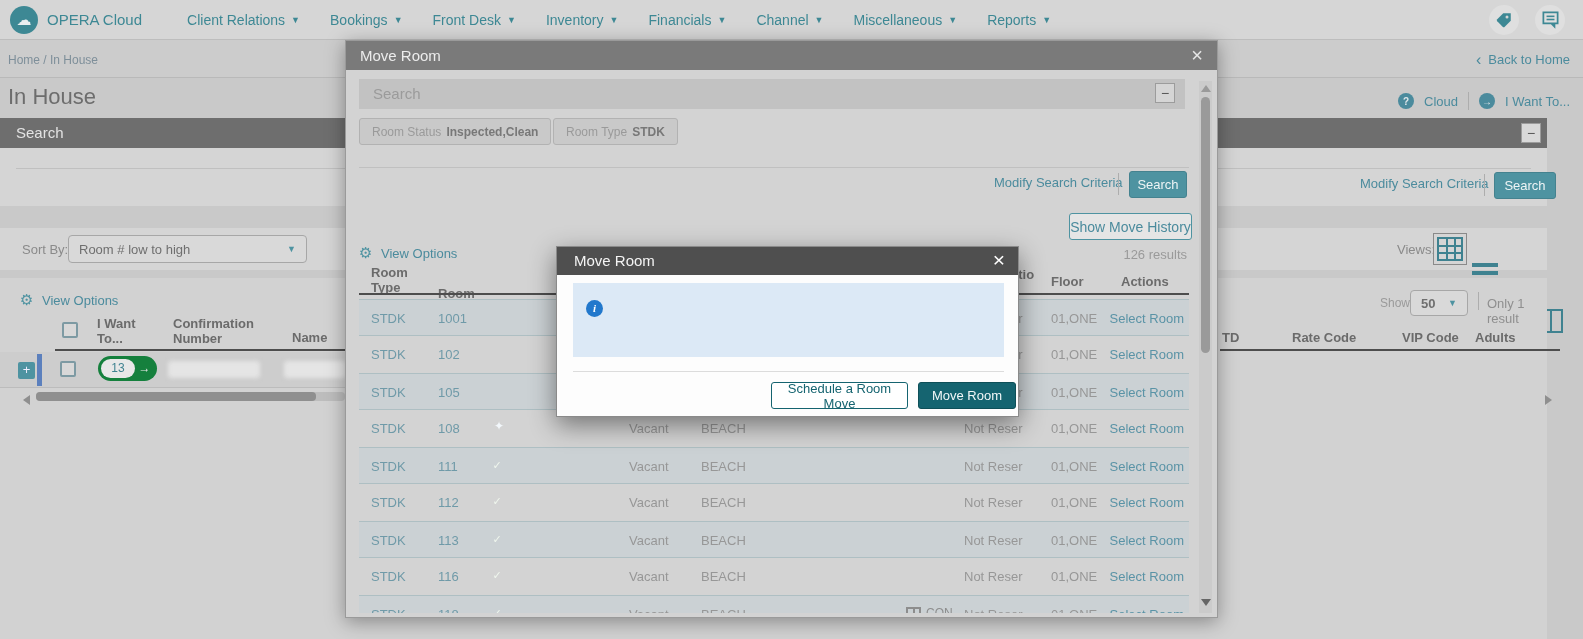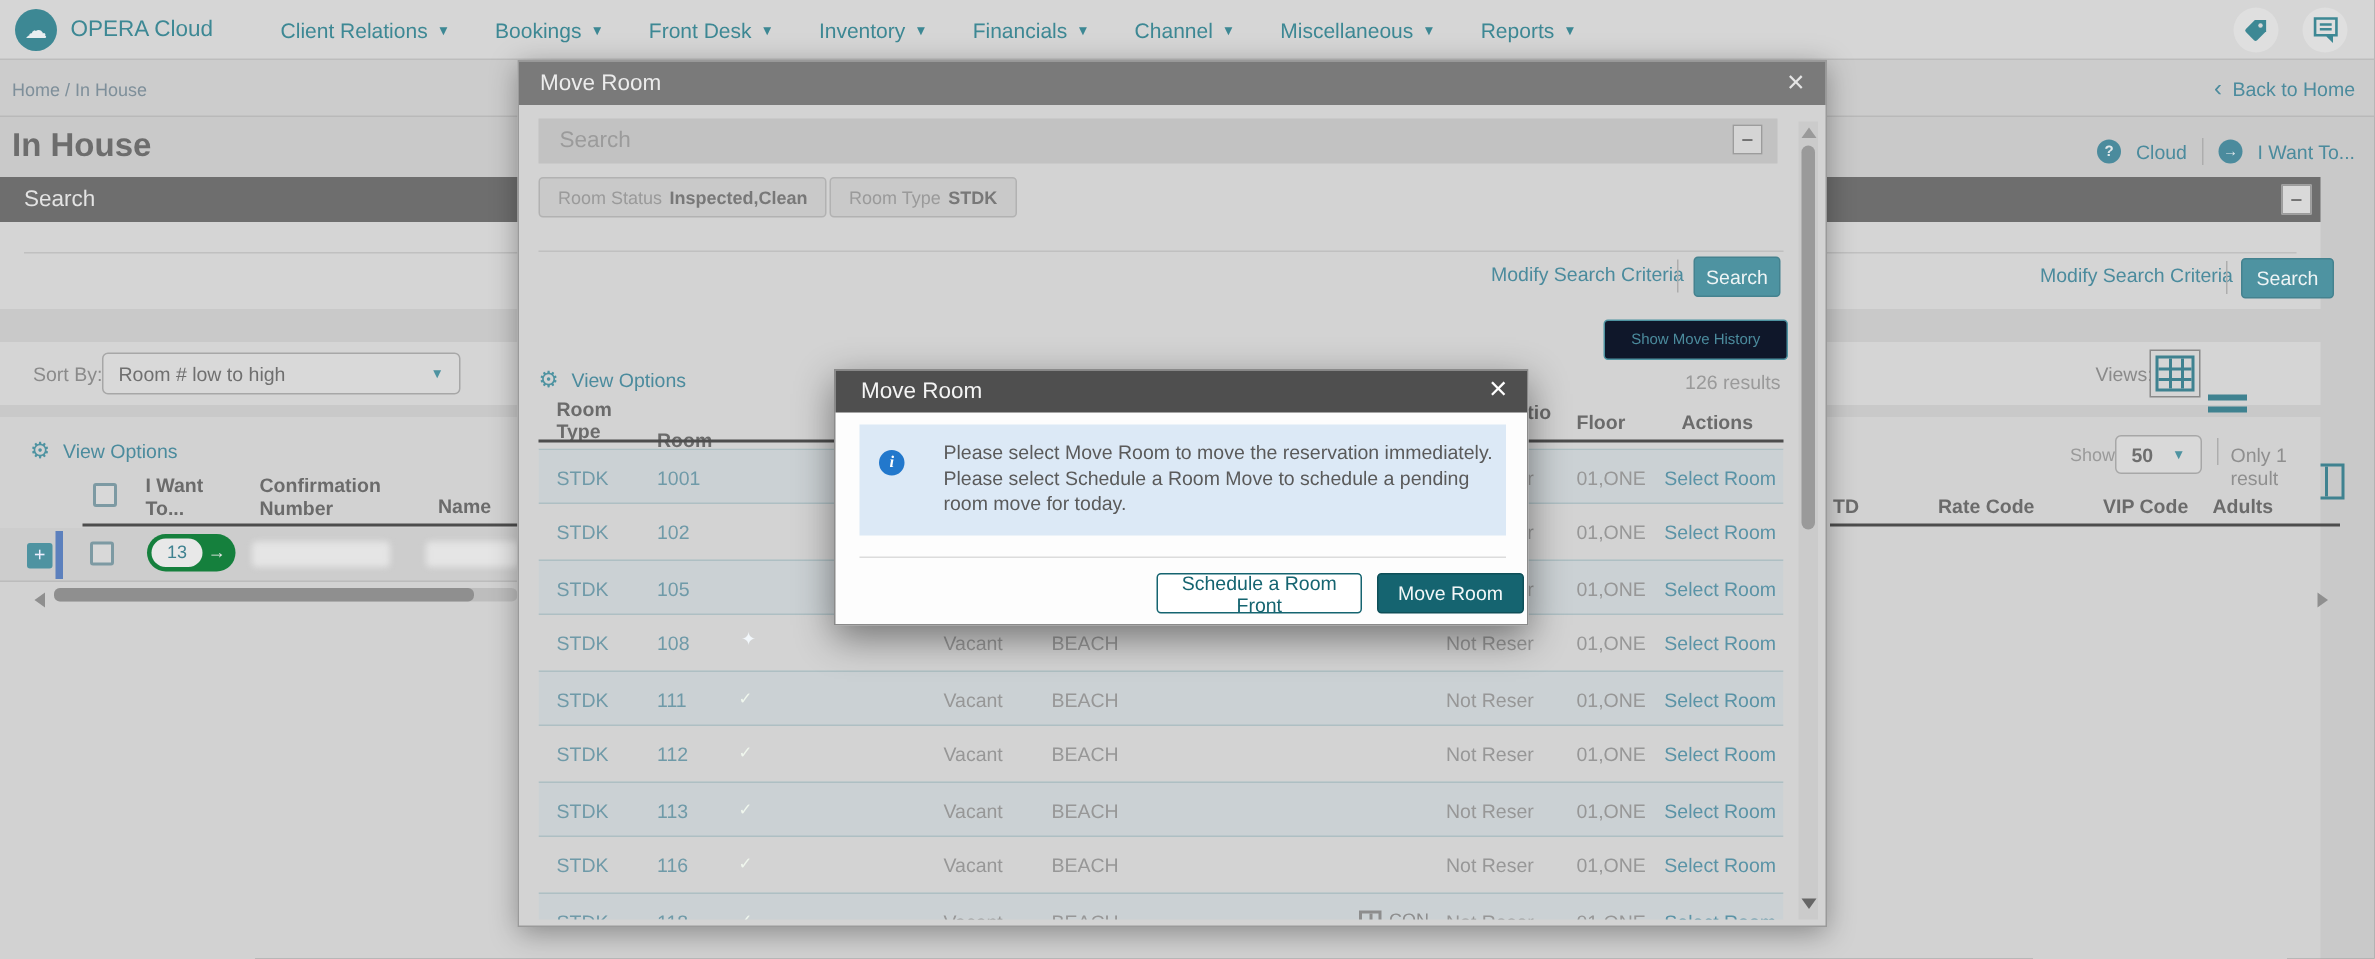--- a/index.html
+++ b/index.html
@@ -23,21 +23,21 @@
   .nav-caret { font-size:9px; color:#3d8894; }
   .nav-right { margin-left:auto; margin-right:18px; display:flex; gap:16px; align-items:center; }
   .nav-icon-bubble { width:30px; height:30px; border-radius:50%; background:#dfdfdf;
     display:flex; align-items:center; justify-content:center; cursor:pointer; }
 
   
   .crumb-bar { position:absolute; left:0; top:40px; width:1583px; height:38px; background:#cccccc; border-bottom:1px solid #b9b9b9; }
   .crumb { position:absolute; left:8px; top:13px; font-size:12px; color:#7e8f9a; }
   .back-home { position:absolute; right:13px; top:12px; color:#4b8b9d; font-size:13px; display:flex; gap:7px; align-items:center; cursor:pointer; }
   .chev { font-size:16px; line-height:13px; }
-  .page-title { position:absolute; left:8px; top:84px; font-size:22px; color:#6d6d6d; font-weight:700; }
+  .page-title { position:absolute; left:8px; top:84px; font-size:22px; color:#6d6d6d; font-weight:400; }
   .title-actions { position:absolute; right:13px; top:92px; display:flex; align-items:center; gap:10px; color:#4b8b9d; font-size:13px; }
   .mini-circle { width:16px; height:16px; border-radius:50%; background:#4b8b9d; color:#dfe7ea;
     display:inline-flex; align-items:center; justify-content:center; font-size:10px; font-weight:bold; }
   .vsep { width:1px; height:18px; background:#adadad; }
 
   .search-bar { position:absolute; left:0; top:118px; width:1547px; height:30px; background:#6e6e6e; }
   .search-bar-title { position:absolute; left:16px; top:6px; color:#e3e3e3; font-size:15px; }
   .collapse-box { position:absolute; right:6px; top:5px; width:20px; height:20px; background:#d9d9d9;
     border:1px solid #9c9c9c; color:#555; text-align:center; line-height:18px; font-size:14px; cursor:pointer; }
 
@@ -98,22 +98,22 @@
     background:#d3d3d3; border:1px solid #9a9a9a; box-shadow:0 4px 18px rgba(0,0,0,0.35); }
   .modal-lg-header { position:absolute; left:0; top:0; width:100%; height:29px; background:#7a7a7a; }
   .modal-lg-title { position:absolute; left:14px; top:6px; color:#ececec; font-size:15px; }
   .modal-close { position:absolute; right:14px; top:3px; color:#e6e6e6; font-size:20px; cursor:pointer; }
   .mr-search-bar { position:absolute; left:13px; top:38px; width:826px; height:30px; background:#c2c2c2; }
   .mr-search-title { position:absolute; left:14px; top:6px; color:#9b9b9b; font-size:15px; }
   .chip { position:absolute; height:27px; background:#c9c9c9; border:1px solid #b2b2b2; border-radius:3px;
     display:flex; align-items:center; gap:5px; padding:0 12px; font-size:12px; }
   .chip .lbl { color:#9a9a9a; }
   .chip .val { color:#787878; font-weight:bold; }
-  .btn-outline { background:#0f172a; border:1px solid #4e93a1; border-radius:3px; color:#4b8b9d;
-    font-size:10px; display:flex; align-items:center; justify-content:center; cursor:pointer; }
+  .btn-outline { background:#e5e5e5; border:1px solid #4e93a1; border-radius:3px; color:#4b8b9d;
+    font-size:14px; display:flex; align-items:center; justify-content:center; cursor:pointer; }
 
   .mr-rows { position:absolute; left:13px; top:258px; width:830px; height:314px; overflow:hidden; }
   .mr-row { position:absolute; left:0; width:830px; height:37px; }
   .mr-row.dark { background:#cbd1d4; border-top:1px solid #aebfc3; border-bottom:1px solid #aebfc3; }
   .mr-row.light { background:#d3d3d3; }
   .mr-cell { position:absolute; top:11px; font-size:13px; color:#979797; white-space:nowrap; }
   .c-type { left:12px; color:#6f9aa8; }
   .c-room { left:79px; color:#6f9aa8; }
   .c-hk   { left:270px; }
   .c-loc  { left:342px; }
@@ -446,20 +446,19 @@
     </div>
   </section>
 
   <section class="dialog">
     <div class="dialog-header">
       <span class="dialog-title">Move Room</span>
       <span class="dialog-close">×</span>
     </div>
     <div class="info-box">
       <span class="info-icon">i</span>
-      <span class="info-text">Please select Move Room to move the reservation immediately. Please select Schedule a Room Move to schedule a pending room move for today.</span>
     </div>
     <div class="dialog-hr"></div>
-    <button class="dlg-btn-outline">Schedule a Room Front</button>
+    <button class="dlg-btn-outline">Schedule a Room Move</button>
     <button class="dlg-btn-solid">Move Room</button>
   </section>
 
 </div>
 
 </body></html>

